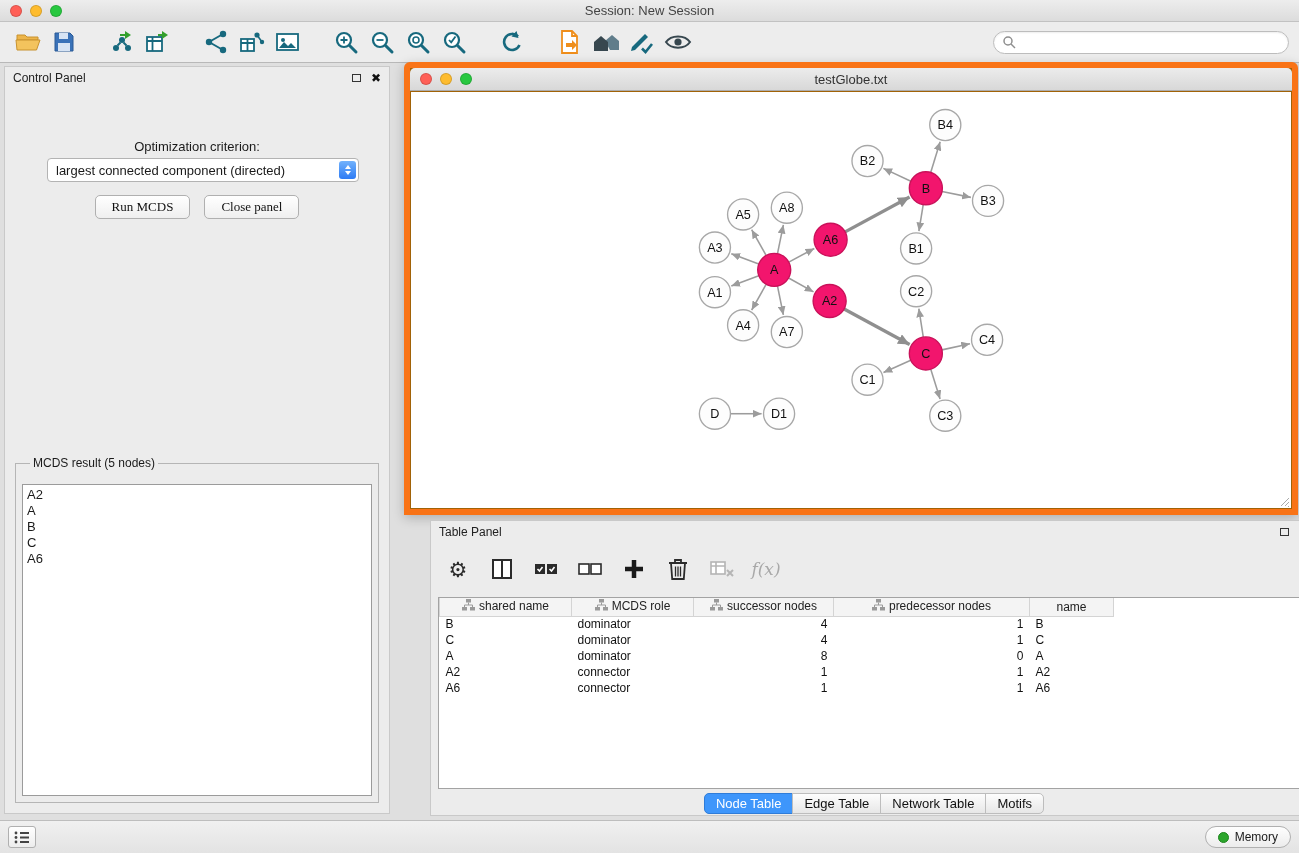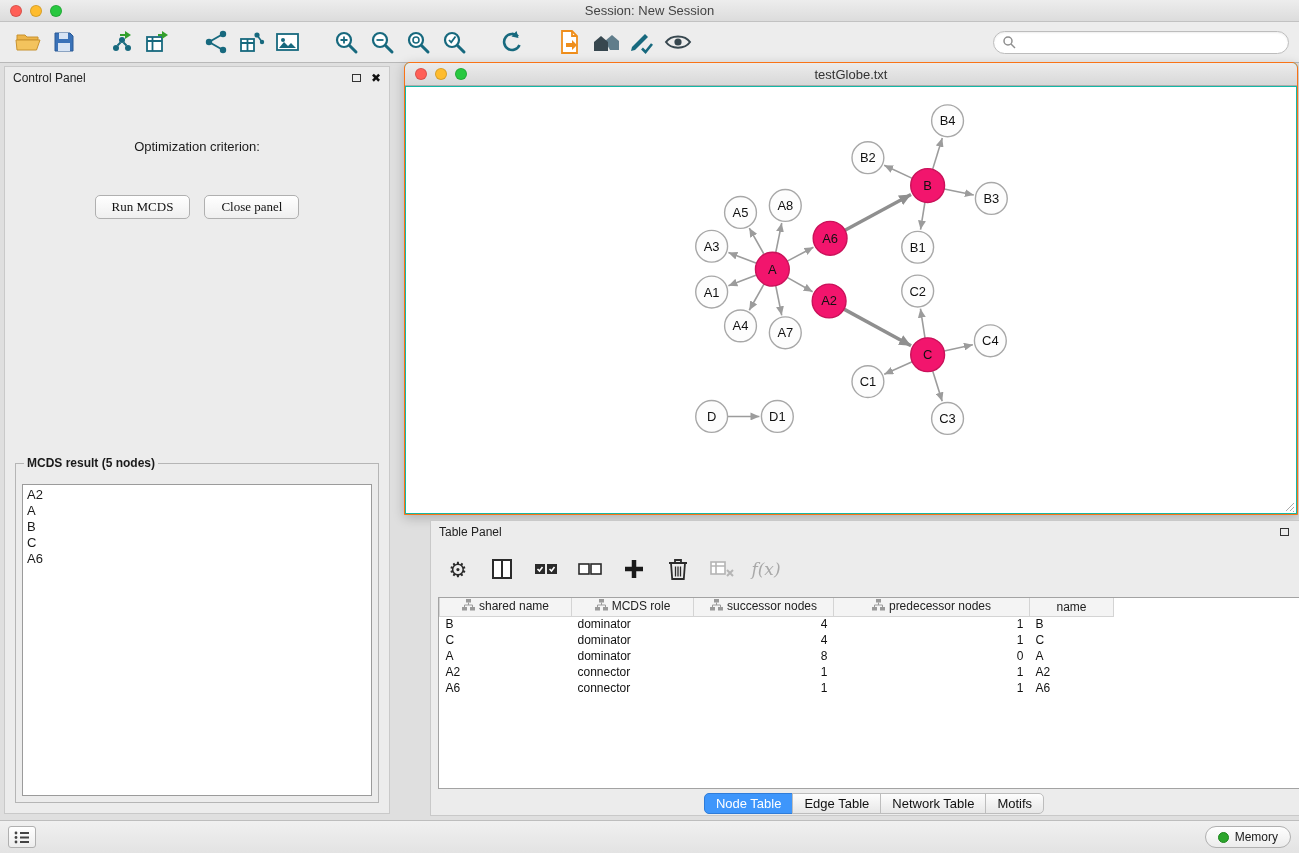--- a/index.html
+++ b/index.html
@@ -43,27 +43,27 @@
     border:1px solid #b3b3b3; border-radius:4px; display:flex; align-items:center; padding-left:8px; font-size:13px; }
   .stepper { position:absolute; right:2px; top:2px; bottom:2px; width:17px; border-radius:3px;
     background:linear-gradient(#72b2fc,#2d7bf4); display:flex; flex-direction:column; align-items:center; justify-content:center; }
   .stp-up { width:0; height:0; border-left:3.5px solid transparent; border-right:3.5px solid transparent; border-bottom:4.5px solid #fff; margin-bottom:2px; }
   .stp-dn { width:0; height:0; border-left:3.5px solid transparent; border-right:3.5px solid transparent; border-top:4.5px solid #fff; }
   .cp-buttons { position:absolute; top:128px; left:0; right:0; display:flex; justify-content:center; gap:14px; }
   .btn { background:linear-gradient(#ffffff,#efefef); border:1px solid #b0b0b0; border-radius:5px;
     padding:3px 16px; font-size:13px; color:#111; font-family:Liberation Serif, serif; }
   .cp-fieldset { position:absolute; left:10px; right:10px; top:389px; bottom:10px;
     border:1px solid #b5b5b5; padding:3px; }
-  .cp-fieldset legend { font-size:12px; padding:0 3px; margin-left:5px;font-weight:bold; }
+  .cp-fieldset legend { font-size:12px; padding:0 3px; margin-left:11px; }
   .result-list { position:absolute; left:6px; right:6px; top:14px; bottom:6px; background:#fff;
     border:1px solid #9b9b9b; font-size:13px; line-height:16px; padding:2px 4px; overflow:hidden; }
 
   
   .net-window { position:absolute; left:404px; top:62px; width:894px; height:453px;
-    background:#14b8a6; border:1px solid #f97316; border-radius:6px 6px 0 0; box-shadow:0 3px 12px rgba(0,0,0,.22); }
+    background:#a16207; border:6px solid #f97316; border-radius:6px 6px 0 0; box-shadow:0 3px 12px rgba(0,0,0,.22); }
   .net-titlebar { height:23px; background:linear-gradient(#ececec,#d8d8d8); border-bottom:1px solid #adadad;
     border-radius:5px 5px 0 0; position:relative; display:flex; align-items:center; justify-content:center;
     font-size:13px; color:#333; }
   .net-lights { position:absolute; left:10px; top:5px; display:flex; gap:8px; }
   .net-canvas { position:absolute; left:1px; right:1px; top:24px; bottom:1px; background:#fff; }
   .net-canvas svg.graph { width:100%; height:100%; }
   .resize-grip { position:absolute; right:1px; bottom:1px; }
 
   
   .table-panel { position:absolute; left:430px; top:520px; width:888px; height:296px;
@@ -242,20 +242,27 @@
 
 <div class="control-panel">
   <div class="panel-header">
     <span>Control Panel</span>
     <span class="win-btns">
       <span class="wfloat"></span>
       <span class="wclose">✖</span>
     </span>
   </div>
   <div class="cp-label">Optimization criterion:</div>
+  <div class="cp-select">
+    <span>largest connected component (directed)</span>
+    <span class="stepper">
+        <span class="stp-up"></span>
+        <span class="stp-dn"></span>
+      </span>
+  </div>
   <div class="cp-buttons">
     <button class="btn">Run MCDS</button>
     <button class="btn">Close panel</button>
   </div>
   <fieldset class="cp-fieldset">
     <legend>MCDS result (5 nodes)</legend>
     <div class="result-list">
         <div>A2</div>
         <div>A</div>
         <div>B</div>

